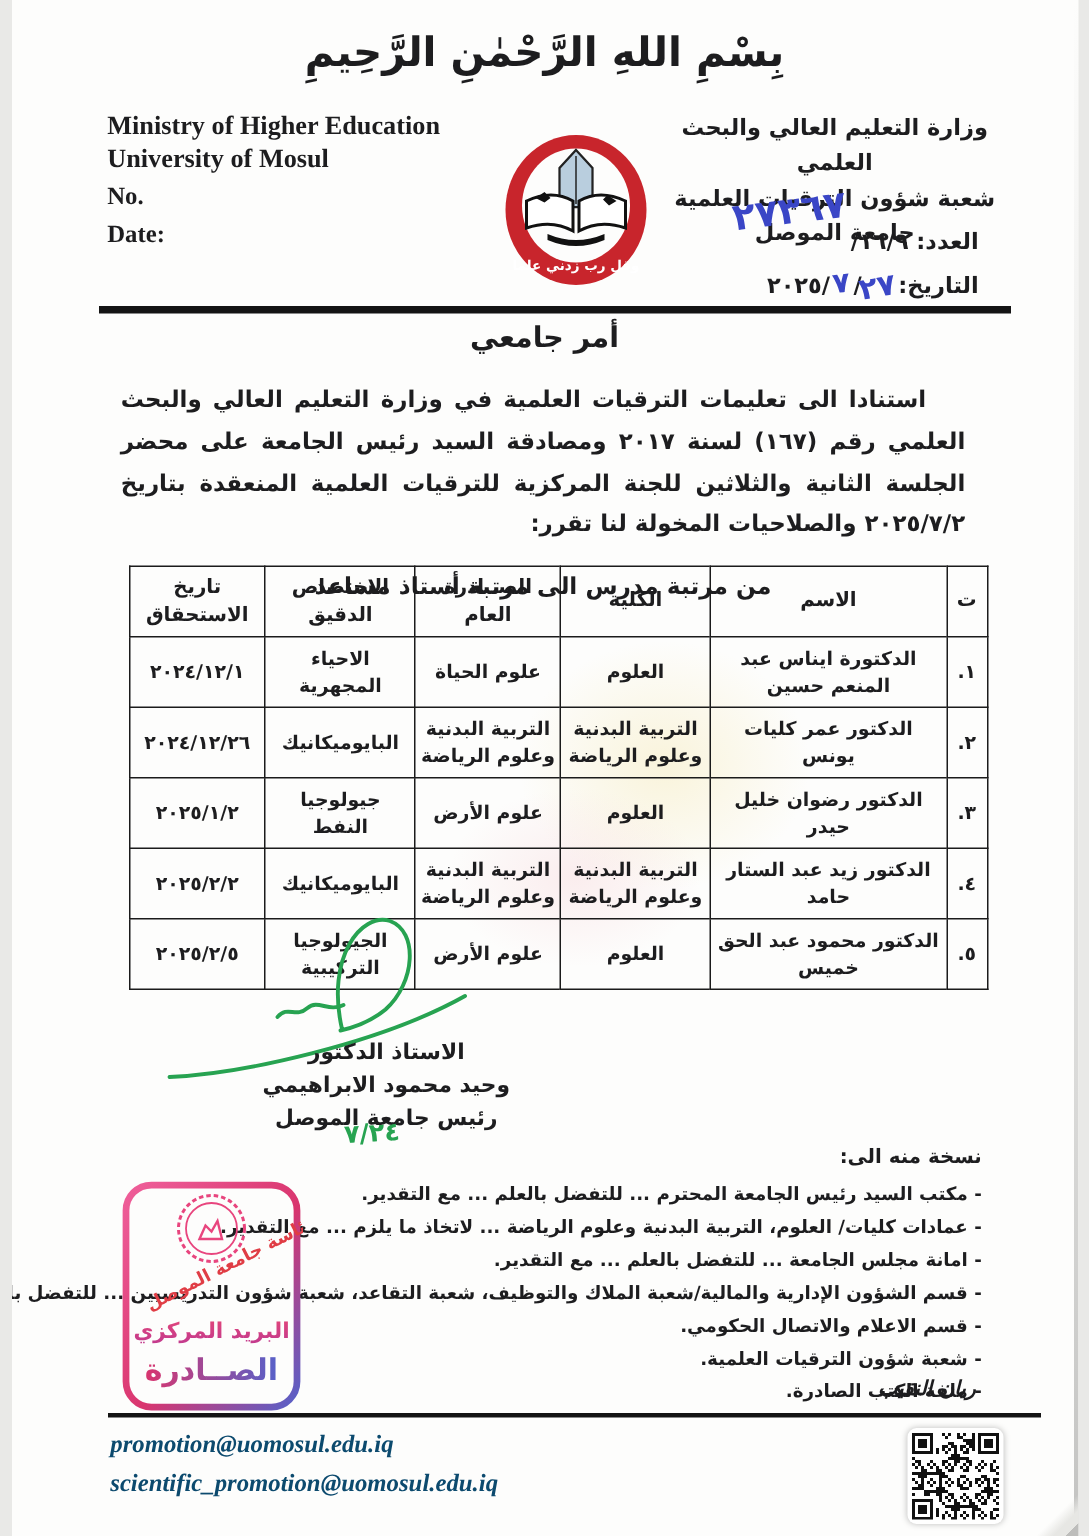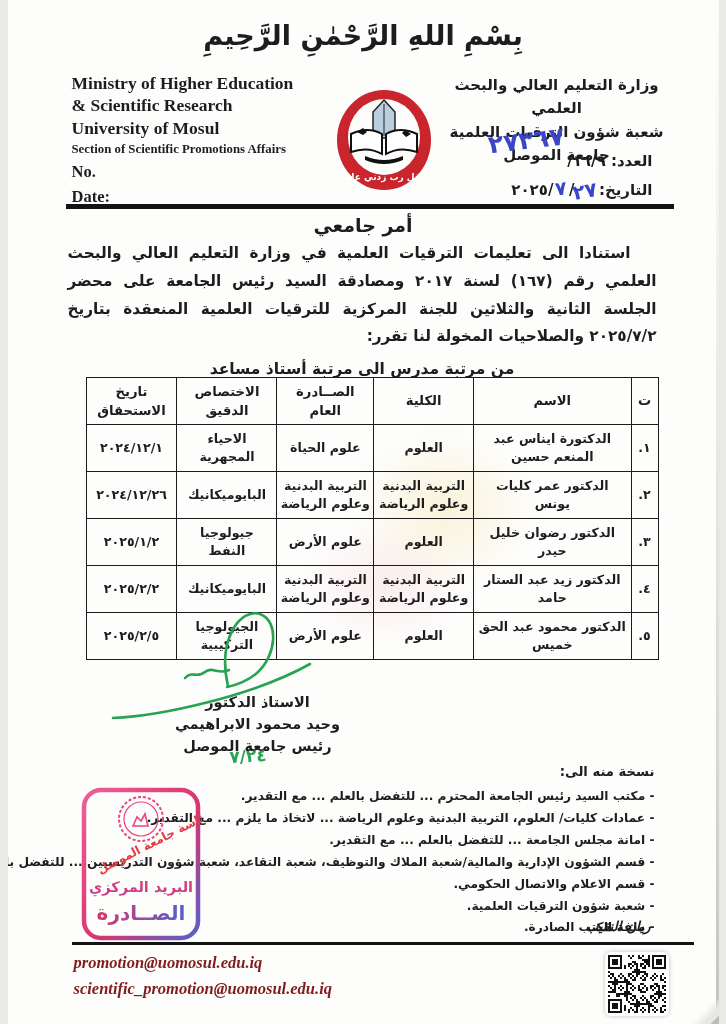--- a/index.html
+++ b/index.html
@@ -46,21 +46,21 @@
   .hand-month{display:inline-block;font-size:19px;transform:rotate(-6deg);}
 
   .rule-top{position:absolute;left:58px;top:204px;width:608px;height:5px;background:#141414;}
   .rule-bottom{position:absolute;left:64px;top:942px;width:622px;height:3px;background:#141414;}
 
   .order-title{position:absolute;left:0;right:0;top:214px;text-align:center;
     font-weight:bold;font-size:19px;direction:rtl;}
 
   .bodytext{position:absolute;left:60px;right:62px;top:240px;direction:rtl;
     text-align:justify;font-weight:bold;font-size:15.3px;line-height:1.82;}
-  .bodytext p{margin:0;text-indent:26px;}
+  .bodytext p{margin:13px;text-indent:26px;}
   .subtitle{margin-top:4px;text-align:center;font-weight:bold;font-size:15.5px;}
 
   .promo-table{position:absolute;left:78px;top:377px;width:573px;
     border-collapse:collapse;direction:rtl;font-weight:bold;font-size:12.6px;}
   .promo-table th,.promo-table td{
     border:1.6px solid #1b1b1b;text-align:center;vertical-align:middle;
     padding:3px 3px;line-height:1.45;}
   .promo-table th{font-size:13.2px;height:40px;}
   .promo-table td{height:40px;}
   .col-num{width:27px;}
@@ -82,42 +82,40 @@
   .copies .heading{font-size:13.2px;margin-bottom:2px;}
   .copies .item{font-size:12.2px;white-space:nowrap;}
 
   .approver{position:absolute;right:68px;top:918px;font-weight:bold;font-style:italic;
     font-size:13.5px;direction:rtl;}
 
   .stamp{position:absolute;left:72px;top:786px;width:122px;height:156px;}
 
   .emails{position:absolute;left:66px;top:950px;
     font-family:"Liberation Serif",serif;font-weight:bold;font-style:italic;
-    font-size:16.5px;color:#7f1d1d;line-height:1.55;}
+    font-size:16.5px;color:#0c4a6e;line-height:1.55;}
 
   .qr{position:absolute;left:597px;top:952px;width:64px;height:64px;
     background:#fff;border-radius:6px;box-shadow:0 0 4px rgba(0,0,0,.25);padding:3px;box-sizing:border-box;}
 </style>
 </head>
 <body>
 
 <div class="page">
 
   <div class="blob yellow"></div>
   <div class="blob pink"></div>
   <div class="edge-right"></div>
   <div class="corner-curl"></div>
 
   <div class="bismillah">بِسْمِ اللهِ الرَّحْمٰنِ الرَّحِيمِ</div>
 
   <div class="hdr-en">
     <div class="l1">Ministry of Higher Education</div>
-    <div class="l2">&amp; Scientific Research</div>
     <div class="l3">University of Mosul</div>
-    <div class="l4">Section of Scientific Promotions Affairs</div>
     <div class="l5">No.</div>
     <div class="l6">Date:</div>
   </div>
 
   <div class="logo">
     <svg width="98" height="104" viewBox="0 0 98 104">
       <ellipse cx="49" cy="52" rx="47" ry="50" fill="#c8252c"></ellipse>
       <ellipse cx="49" cy="49" rx="36" ry="38" fill="#fdfdfc"></ellipse>
 
       <path d="M49 12 L60 24 L60 50 L38 50 L38 24 Z" fill="#b9cede" stroke="#222" stroke-width="1.5"></path>

